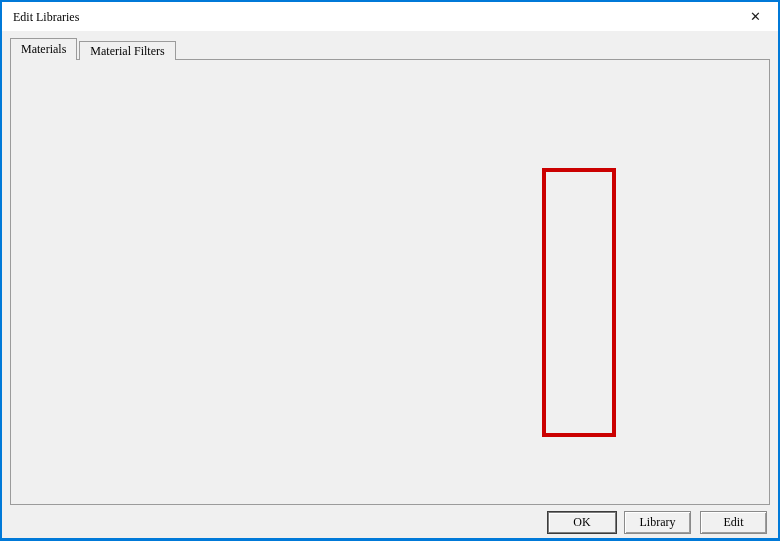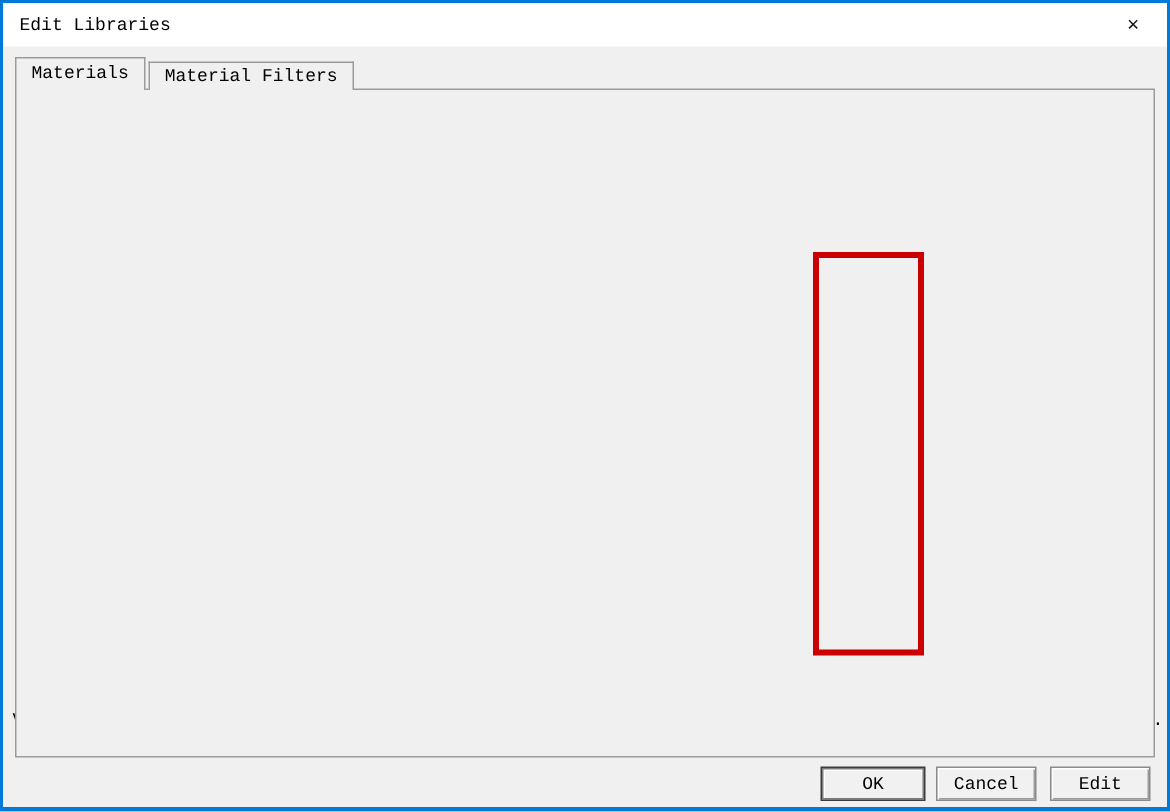--- a/index.html
+++ b/index.html
@@ -1,20 +1,20 @@
 <!DOCTYPE html>
 <html><head>
 <meta charset="utf-8">
 <style>
   html,body{margin:0;padding:0;background:#cfcfcf;}
   *{box-sizing:border-box;}
   .dialog{
     position:relative;width:780px;height:541px;background:#F0F0F0;
     border:2px solid #0079D8;border-bottom-width:3px;
-    font-family:Liberation Mono, monospace;font-size:12px;color:#000;
+    font-family:Liberation Serif, serif;font-size:12px;color:#000;
     overflow:hidden;
   }
   
   .titlebar{position:absolute;left:0;top:0;right:0;height:29px;background:#FFFFFF;}
   .title{position:absolute;left:11px;top:8px;font-size:12px;color:#000;}
   .close-btn{position:absolute;right:0;top:0;width:45px;height:29px;display:flex;align-items:center;justify-content:center;font-size:13px;color:#1a1a1a;}
   
   .tabstrip{position:absolute;left:8px;top:36px;height:22px;display:flex;align-items:flex-end;z-index:3;}
   .tab{background:#F0F0F0;border:1px solid #9B9B9B;border-bottom:none;padding:3px 10px 4px 10px;font-size:12px;}
   .tab.active{height:22px;z-index:4;position:relative;}
@@ -344,19 +344,19 @@
       <span>Remove Material(s)</span>
     </div>
   <div class="btn action-btn ab5">
       <span>Export to Library...</span>
     </div>
 
   <div class="btn ok-btn">
       <span>OK</span>
     </div>
   <div class="btn cancel-btn">
-      <span>Cancel</span>
+      <span>Library</span>
     </div>
   <div class="btn help-btn">
       <span>Edit</span>
     </div>
 
 </div>
 
 </body></html>

